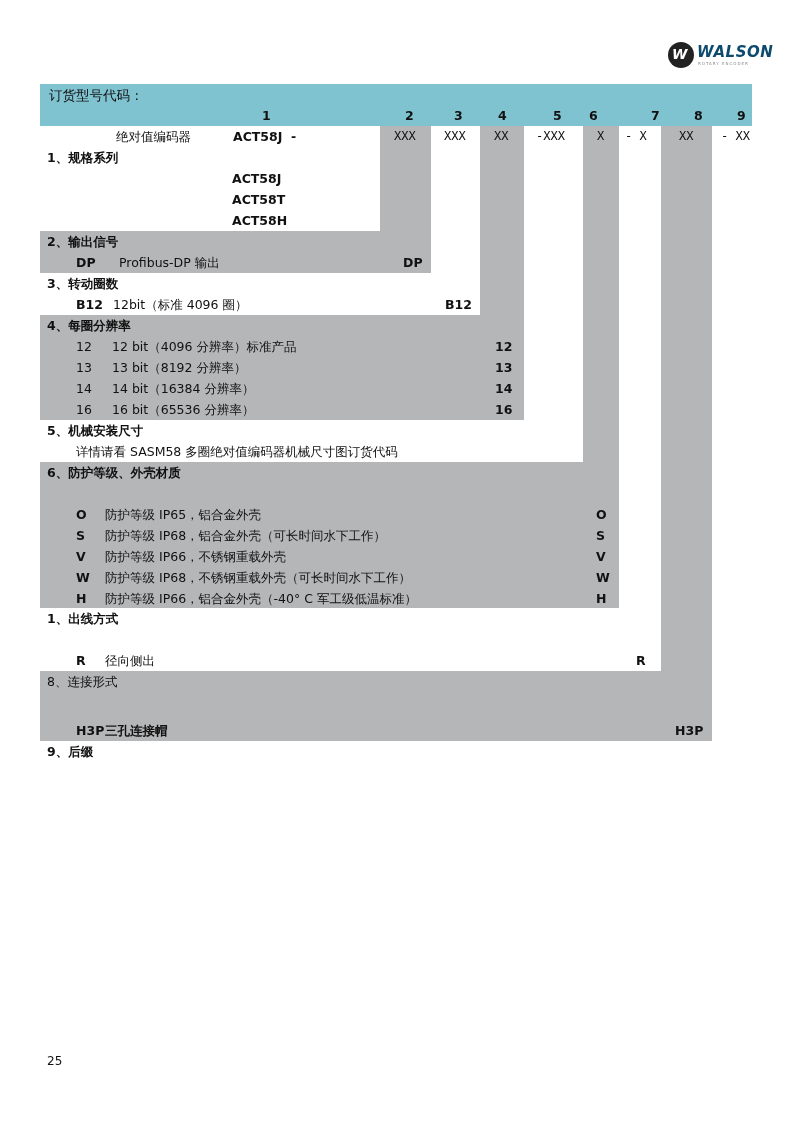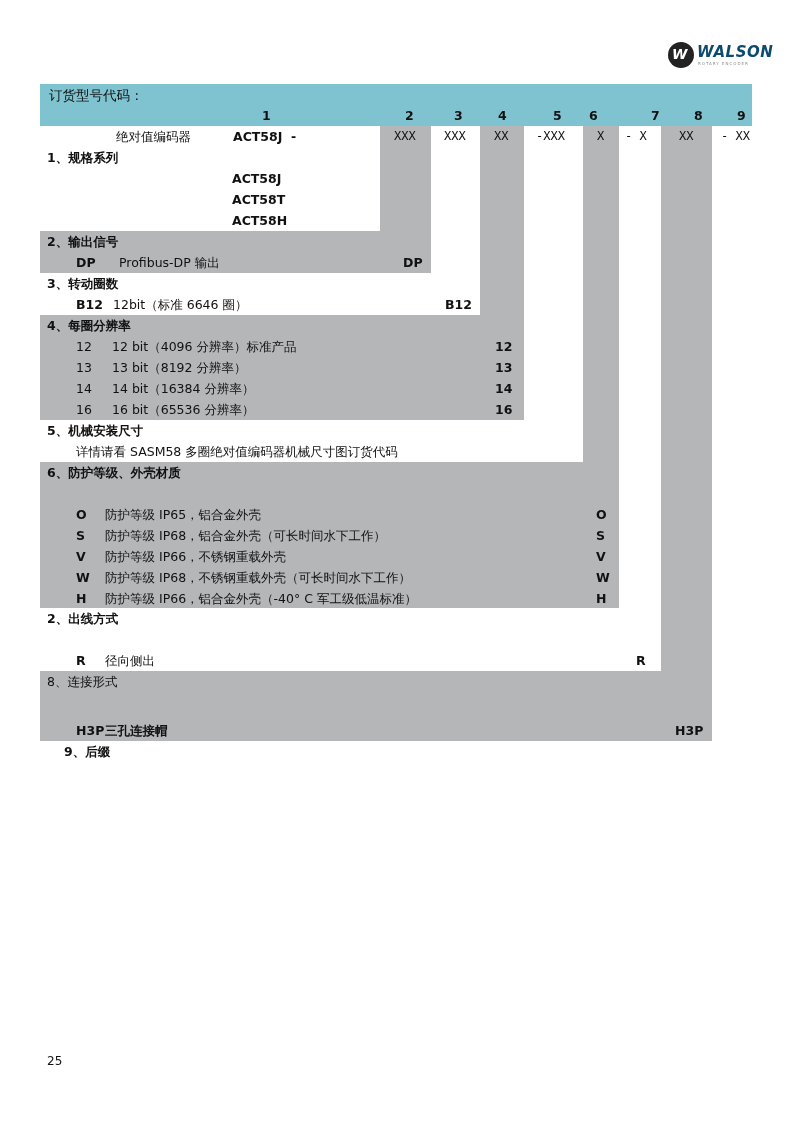--- a/index.html
+++ b/index.html
@@ -73,21 +73,21 @@
 <div class="abs txt b" style="left:232px; top:189px;">ACT58T</div>
 <div class="abs txt b" style="left:232px; top:210px;">ACT58H</div>
 
 <div class="abs txt b" style="left:47px; top:231px;">2、输出信号</div>
 <div class="abs txt b" style="left:76px; top:252px;">DP</div>
 <div class="abs txt" style="left:119px; top:252px;">Profibus-DP 输出</div>
 <div class="abs txt b" style="left:403px; top:252px;">DP</div>
 
 <div class="abs txt b" style="left:47px; top:273px;">3、转动圈数</div>
 <div class="abs txt b" style="left:76px; top:294px;">B12</div>
-<div class="abs txt" style="left:113px; top:294px;">12bit（标准 6646 圈）</div>
+<div class="abs txt" style="left:113px; top:294px;">12bit（标准 4096 圈）</div>
 <div class="abs txt b" style="left:445px; top:294px;">B12</div>
 
 <div class="abs txt b" style="left:47px; top:315px;">4、每圈分辨率</div>
 <div class="abs txt" style="left:76px; top:336px;">12</div>
 <div class="abs txt" style="left:112px; top:336px;">12 bit（4096 分辨率）标准产品</div>
 <div class="abs txt b" style="left:495px; top:336px;">12</div>
 <div class="abs txt" style="left:76px; top:357px;">13</div>
 <div class="abs txt" style="left:112px; top:357px;">13 bit（8192 分辨率）</div>
 <div class="abs txt b" style="left:495px; top:357px;">13</div>
 <div class="abs txt" style="left:76px; top:378px;">14</div>
@@ -110,25 +110,25 @@
 <div class="abs txt b" style="left:76px; top:546px;">V</div>
 <div class="abs txt" style="left:105px; top:546px;">防护等级 IP66，不锈钢重载外壳</div>
 <div class="abs txt b" style="left:596px; top:546px;">V</div>
 <div class="abs txt b" style="left:76px; top:567px;">W</div>
 <div class="abs txt" style="left:105px; top:567px;">防护等级 IP68，不锈钢重载外壳（可长时间水下工作）</div>
 <div class="abs txt b" style="left:596px; top:567px;">W</div>
 <div class="abs txt b" style="left:76px; top:588px;">H</div>
 <div class="abs txt" style="left:105px; top:588px;">防护等级 IP66，铝合金外壳（-40° C 军工级低温标准）</div>
 <div class="abs txt b" style="left:596px; top:588px;">H</div>
 
-<div class="abs txt b" style="left:47px; top:608px;">2、出线方式</div>
+<div class="abs txt b" style="left:47px; top:608px;">1、出线方式</div>
 <div class="abs txt b" style="left:76px; top:650px;">R</div>
 <div class="abs txt" style="left:105px; top:650px;">径向侧出</div>
 <div class="abs txt b" style="left:636px; top:650px;">R</div>
 
 <div class="abs txt" style="left:47px; top:671px;">8、连接形式</div>
 <div class="abs txt b" style="left:76px; top:720px;">H3P</div>
 <div class="abs txt b" style="left:105px; top:720px;">三孔连接帽</div>
 <div class="abs txt b" style="left:675px; top:720px;">H3P</div>
 
-<div class="abs txt b" style="left:64px; top:741px;text-align:center;">9、后缀</div>
+<div class="abs txt b" style="left:47px; top:741px;text-align:center;">9、后缀</div>
 
 <div class="abs pageno">25</div>
 
 </body></html>

